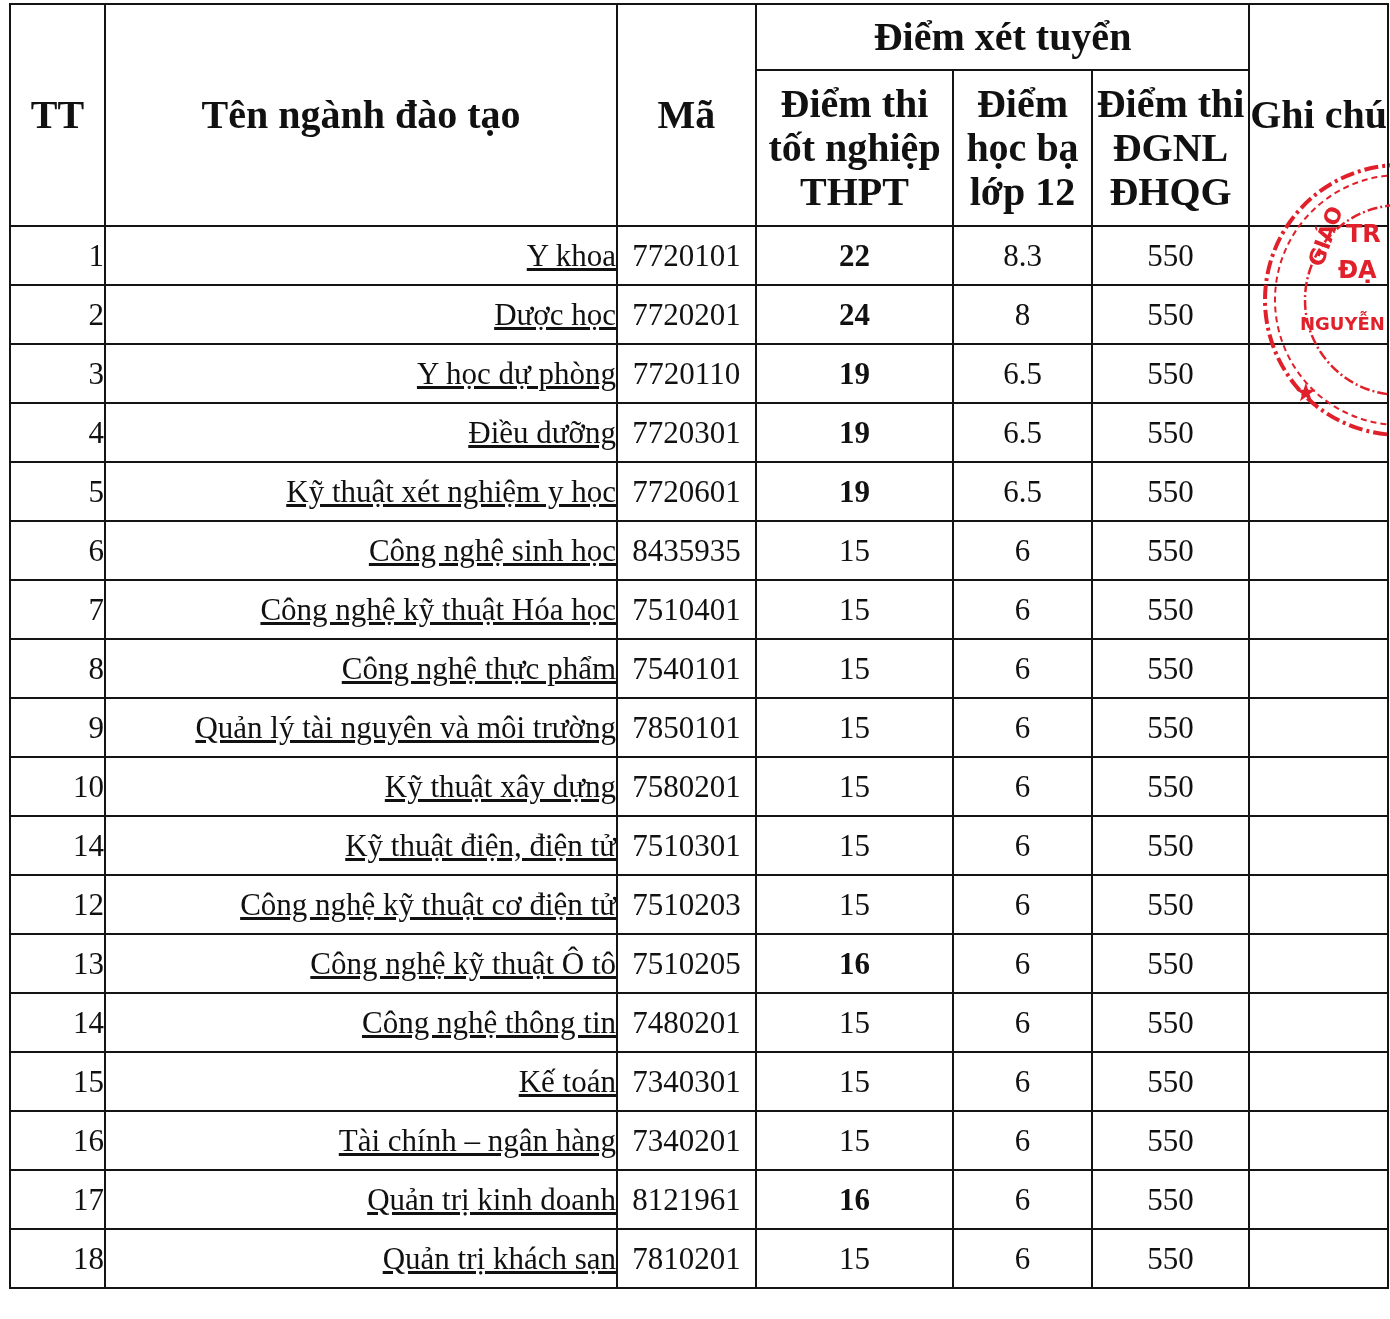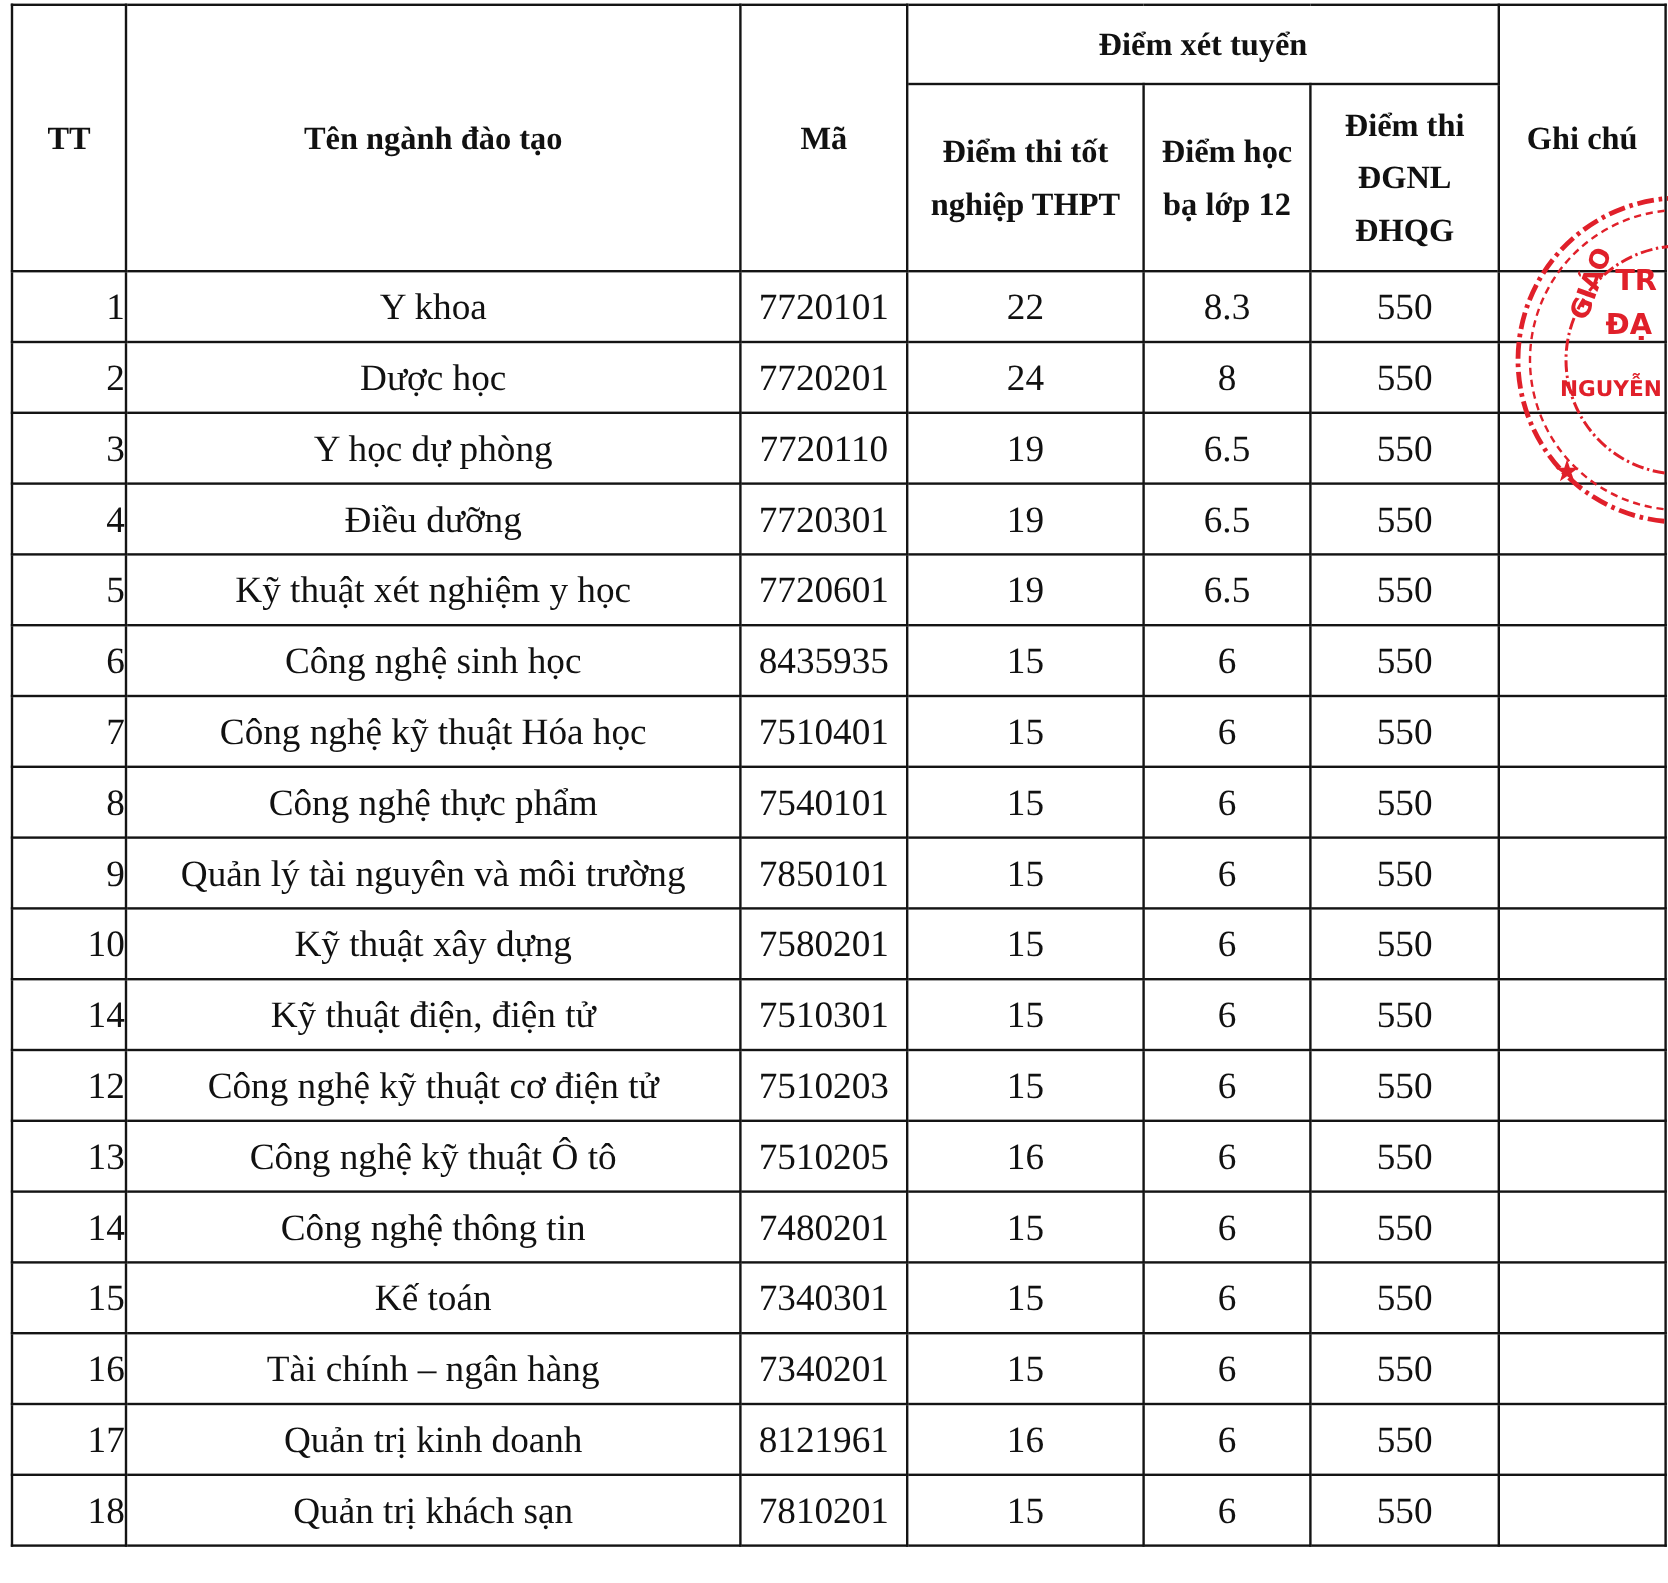--- a/index.html
+++ b/index.html
@@ -1,29 +1,29 @@
 <!DOCTYPE html>
 <html><head>
 <meta charset="utf-8">
 <style>
   html, body { margin: 0; padding: 0; background: #ffffff; }
   body { width: 1390px; height: 1319px; position: relative; overflow: hidden;
          font-family: "Liberation Serif", "DejaVu Serif", serif; color: #111; }
   table.admit { position: absolute; left: 9px; top: 3px; border-collapse: collapse;
                 table-layout: fixed; width: 1378px; }
   table.admit td, table.admit th { border: 2px solid #141414; padding: 0; }
-  th { font-weight: bold; font-size: 27px; line-height: 44px; text-align: center; vertical-align: middle; }
+  th { font-weight: bold; font-size: 40px; line-height: 44px; text-align: center; vertical-align: middle; }
   th.top-group { height: 64px; }
   th.sub { height: 154px; line-height: 44px; }
   td { height: 57px; font-size: 31px; vertical-align: middle; }
   td.tt { text-align: right; padding-right: 12px; }
-  td.name { text-align: center; padding-left: 10px; white-space: nowrap; }
+  td.name { text-align: right; padding-left: 10px; white-space: nowrap; text-decoration: underline; }
   td.code { text-align: center; padding-left: 8px; }
   td.num { text-align: center; }
-  td.bold { font-weight: normal; }
+  td.bold { font-weight: bold; }
   .stamp { position: absolute; left: 1250px; top: 150px; width: 300px; height: 300px; pointer-events: none; }
 </style>
 </head>
 <body>
 
 <table class="admit">
   <colgroup>
     <col style="width:95px">
     <col style="width:512px">
     <col style="width:139px">

